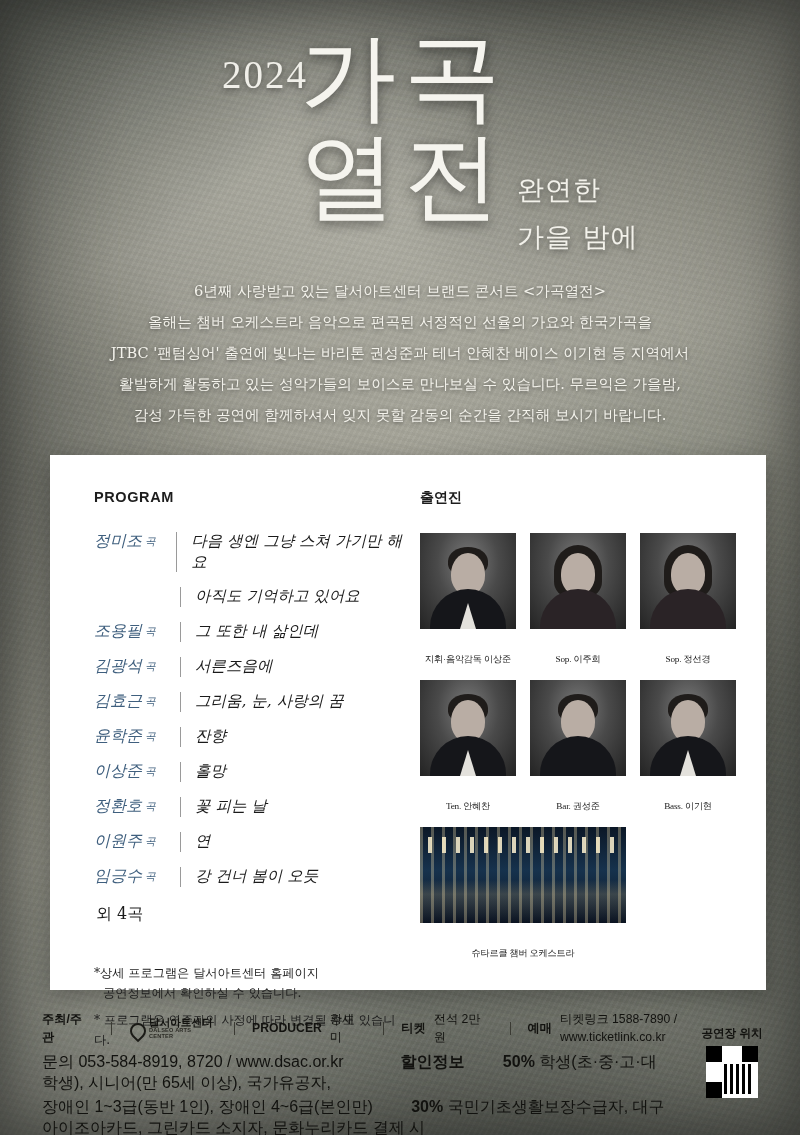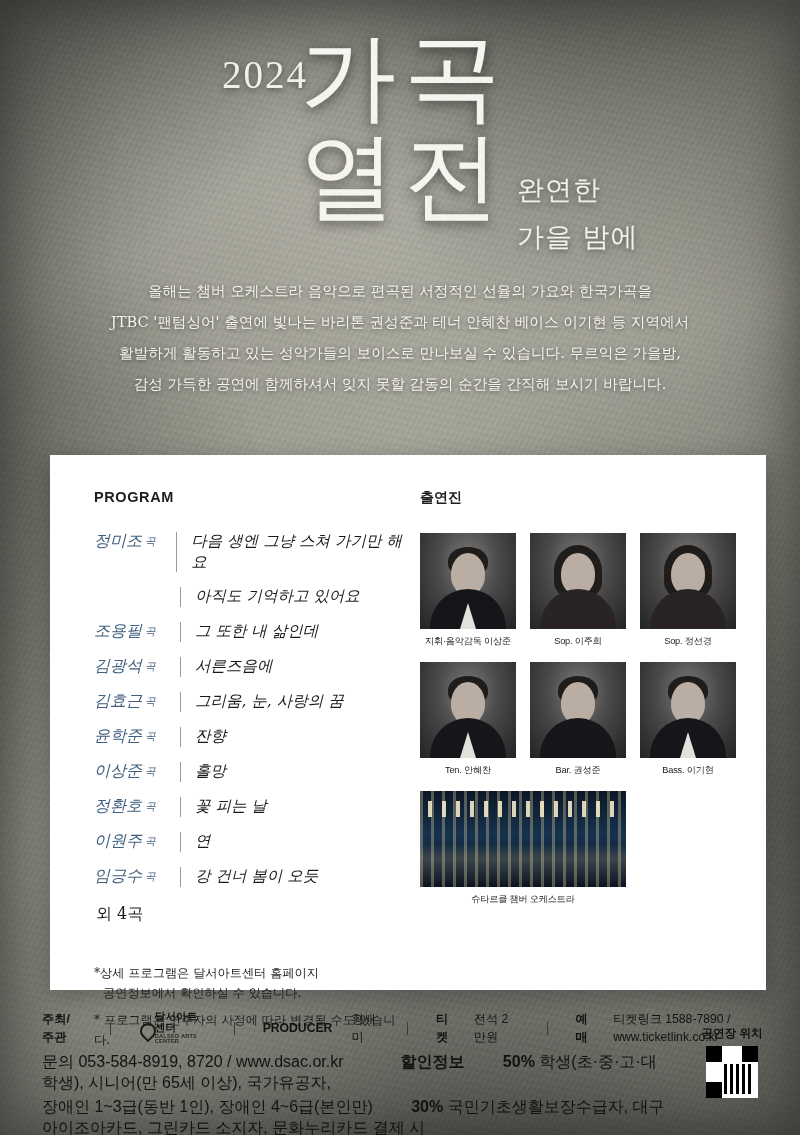--- a/index.html
+++ b/index.html
@@ -274,23 +274,23 @@
       linear-gradient(180deg, rgba(255,230,170,0.0) 55%, rgba(255,225,160,0.18) 70%, rgba(0,0,0,0) 100%),
       repeating-linear-gradient(90deg, rgba(255,235,180,0.30) 0 3px, rgba(0,0,0,0) 3px 11px);
   }
   .photo.orchestra .lights {
     position: absolute;
     top: 10px; left: 8px; right: 8px; height: 16px;
     background: repeating-linear-gradient(90deg, rgba(255,244,210,0.85) 0 4px, rgba(0,0,0,0) 4px 14px);
     filter: blur(.6px);
   }
   .cast-name {
-    margin-top: 6px;
+    margin-top: 24px;
     text-align: center;
-    font-family: Liberation Sans, sans-serif;
+    font-family: Liberation Serif, serif;
     font-size: 9.2px;
     color: #1a1a1a;
     letter-spacing: -.2px;
     white-space: nowrap;
   }
 
   
   .footer {
     position: absolute;
     left: 0;
@@ -304,21 +304,21 @@
   .footer .row {
     display: flex;
     align-items: center;
     font-family: "Liberation Sans", sans-serif;
     font-size: 11.4px;
     line-height: 1.5;
   }
   .footer .row1 {
     font-weight: bold;
     font-size: 12.2px;
-    gap: 19px;
+    gap: 8px;
     padding-left: 28px;
   }
   .sep {
     display: inline-block;
     width: 1px;
     height: 13px;
     background: #3a3a33;
     margin: 0 9px;
   }
   .dsac-logo {
@@ -394,20 +394,21 @@
         <span>가곡</span>
         <span class="l2">열전</span>
       </div>
       <div class="subtitle">
         <div>완연한</div>
         <div>가을 밤에</div>
       </div>
     </div>
 
     <div class="intro">
+      <p>6년째 사랑받고 있는 달서아트센터 브랜드 콘서트 &lt;가곡열전&gt;</p>
       <p>올해는 챔버 오케스트라 음악으로 편곡된 서정적인 선율의 가요와 한국가곡을</p>
       <p>JTBC '팬텀싱어' 출연에 빛나는 바리톤 권성준과 테너 안혜찬 베이스 이기현 등 지역에서</p>
       <p>활발하게 활동하고 있는 성악가들의 보이스로 만나보실 수 있습니다. 무르익은 가을밤,</p>
       <p>감성 가득한 공연에 함께하셔서 잊지 못할 감동의 순간을 간직해 보시기 바랍니다.</p>
     </div>
 
     <div class="card">
       <div class="card-inner">
 
         <div class="col-left">

